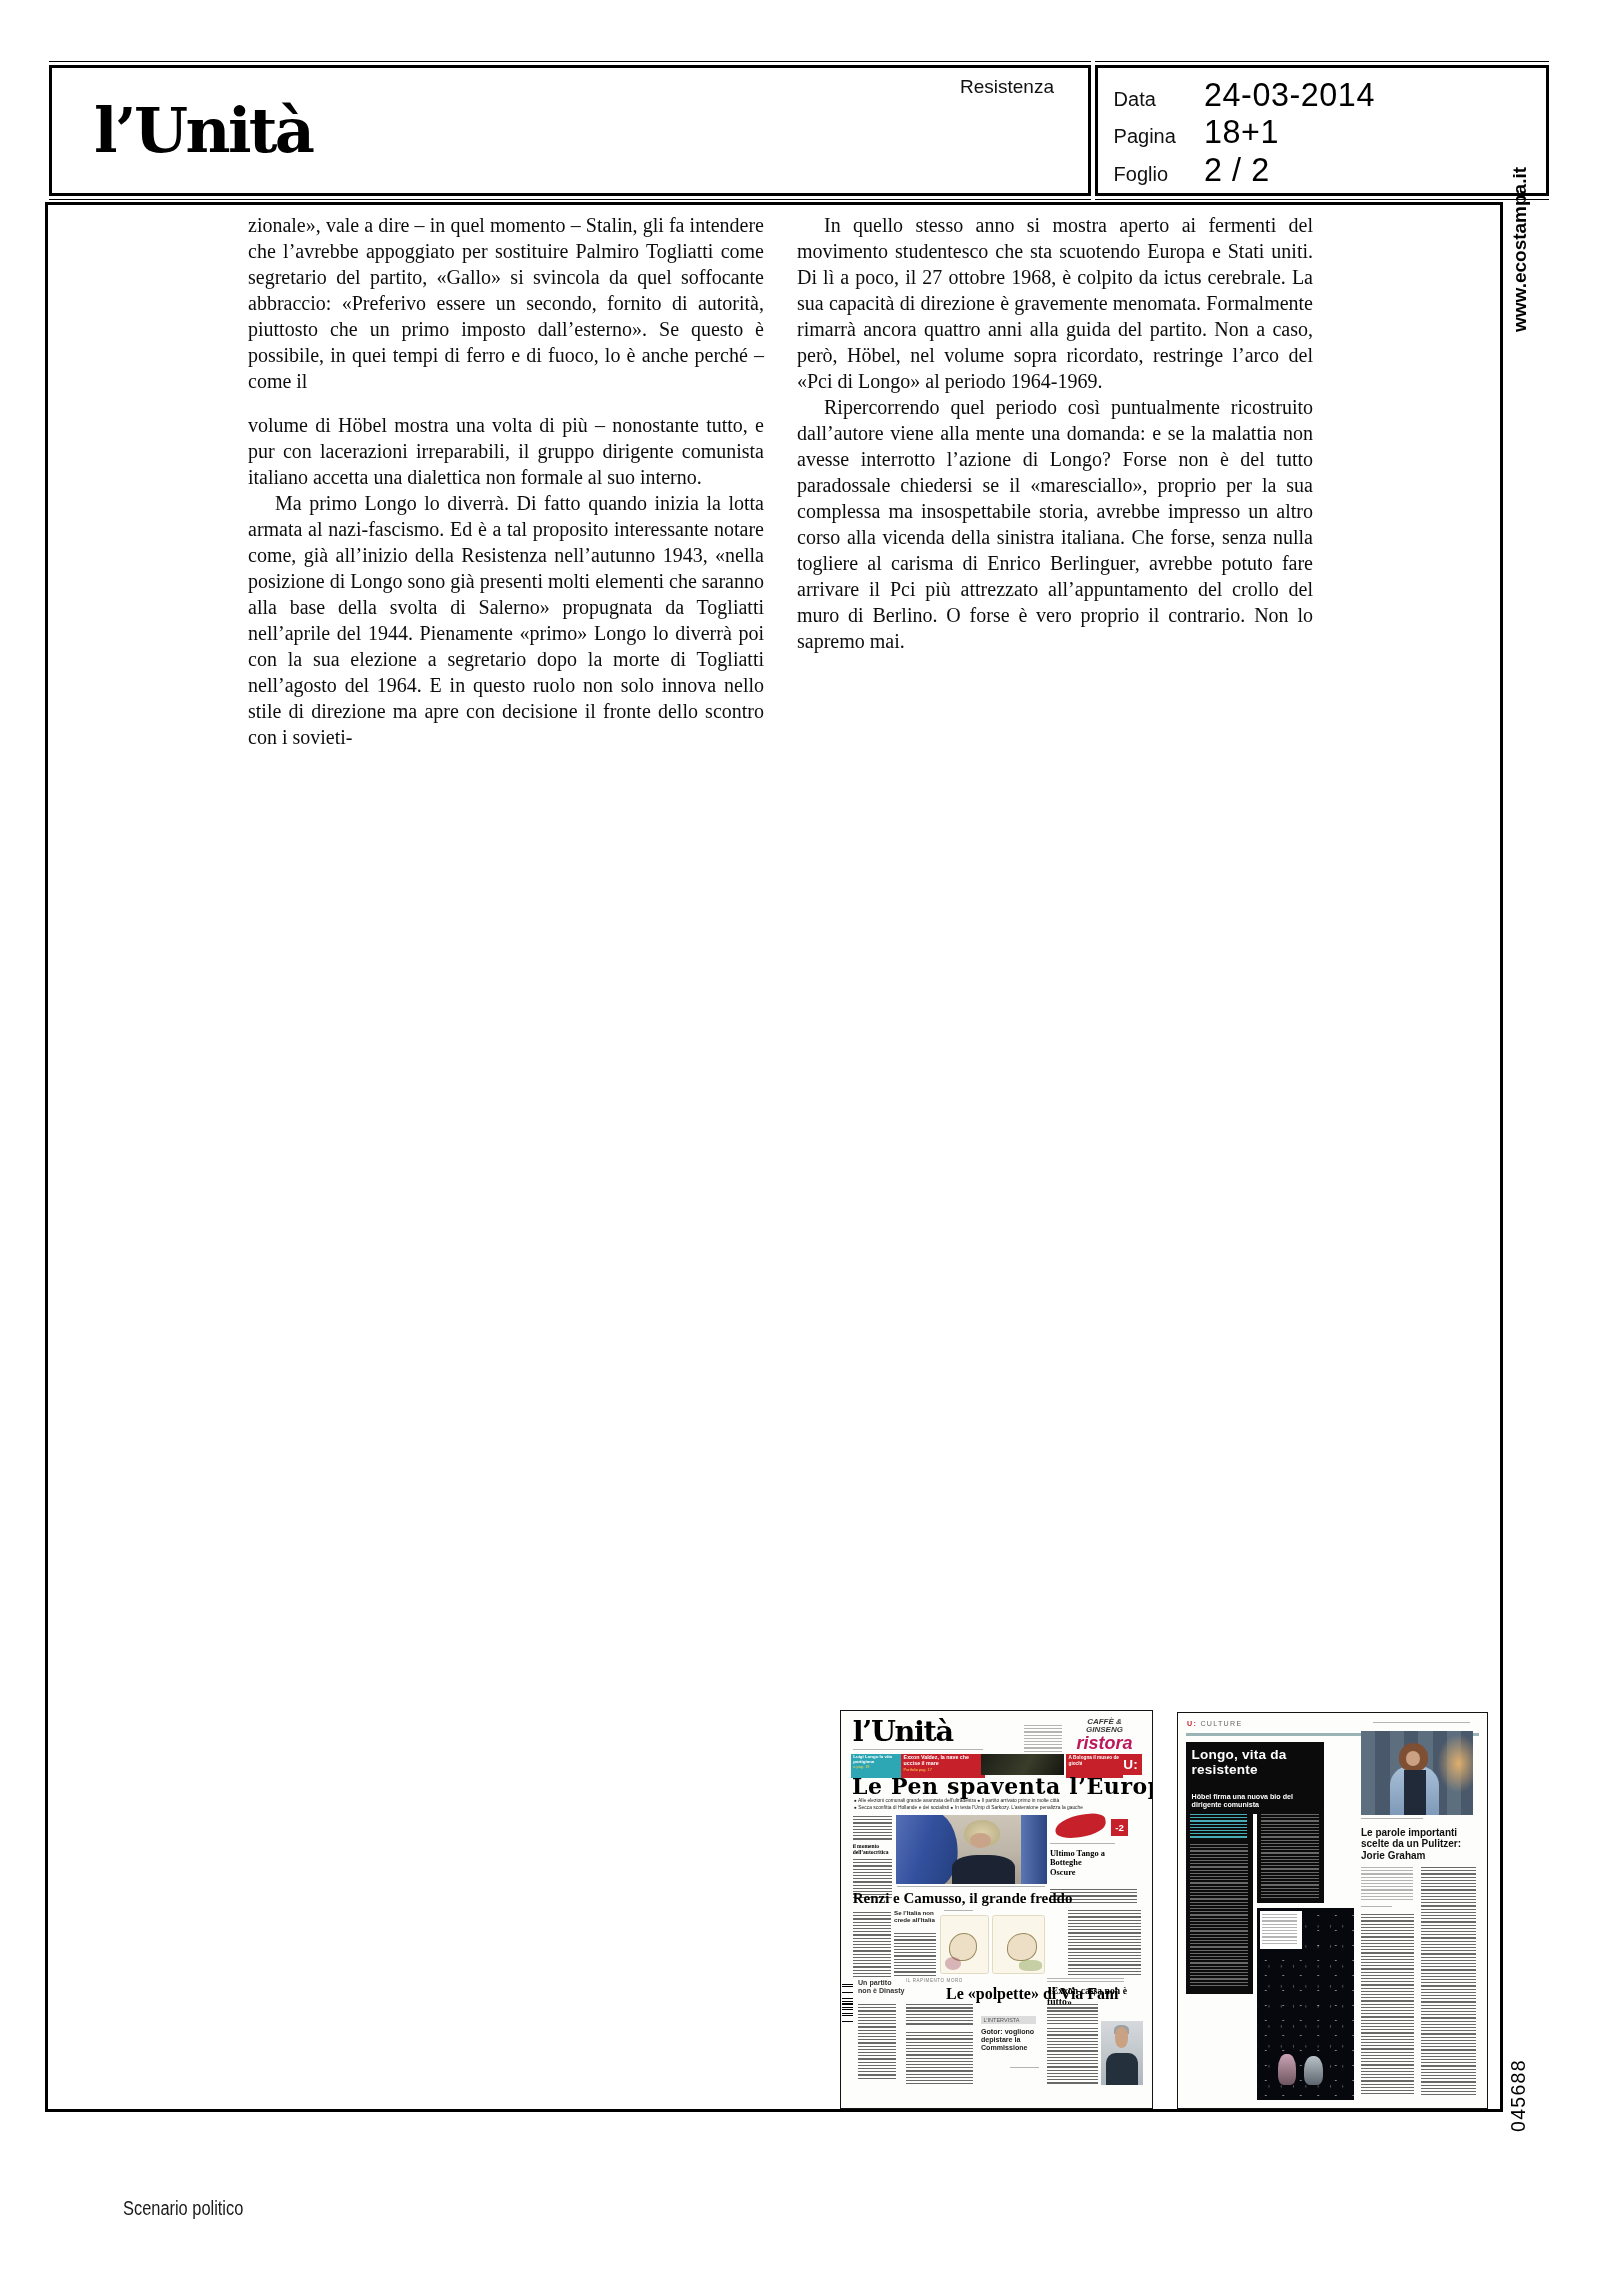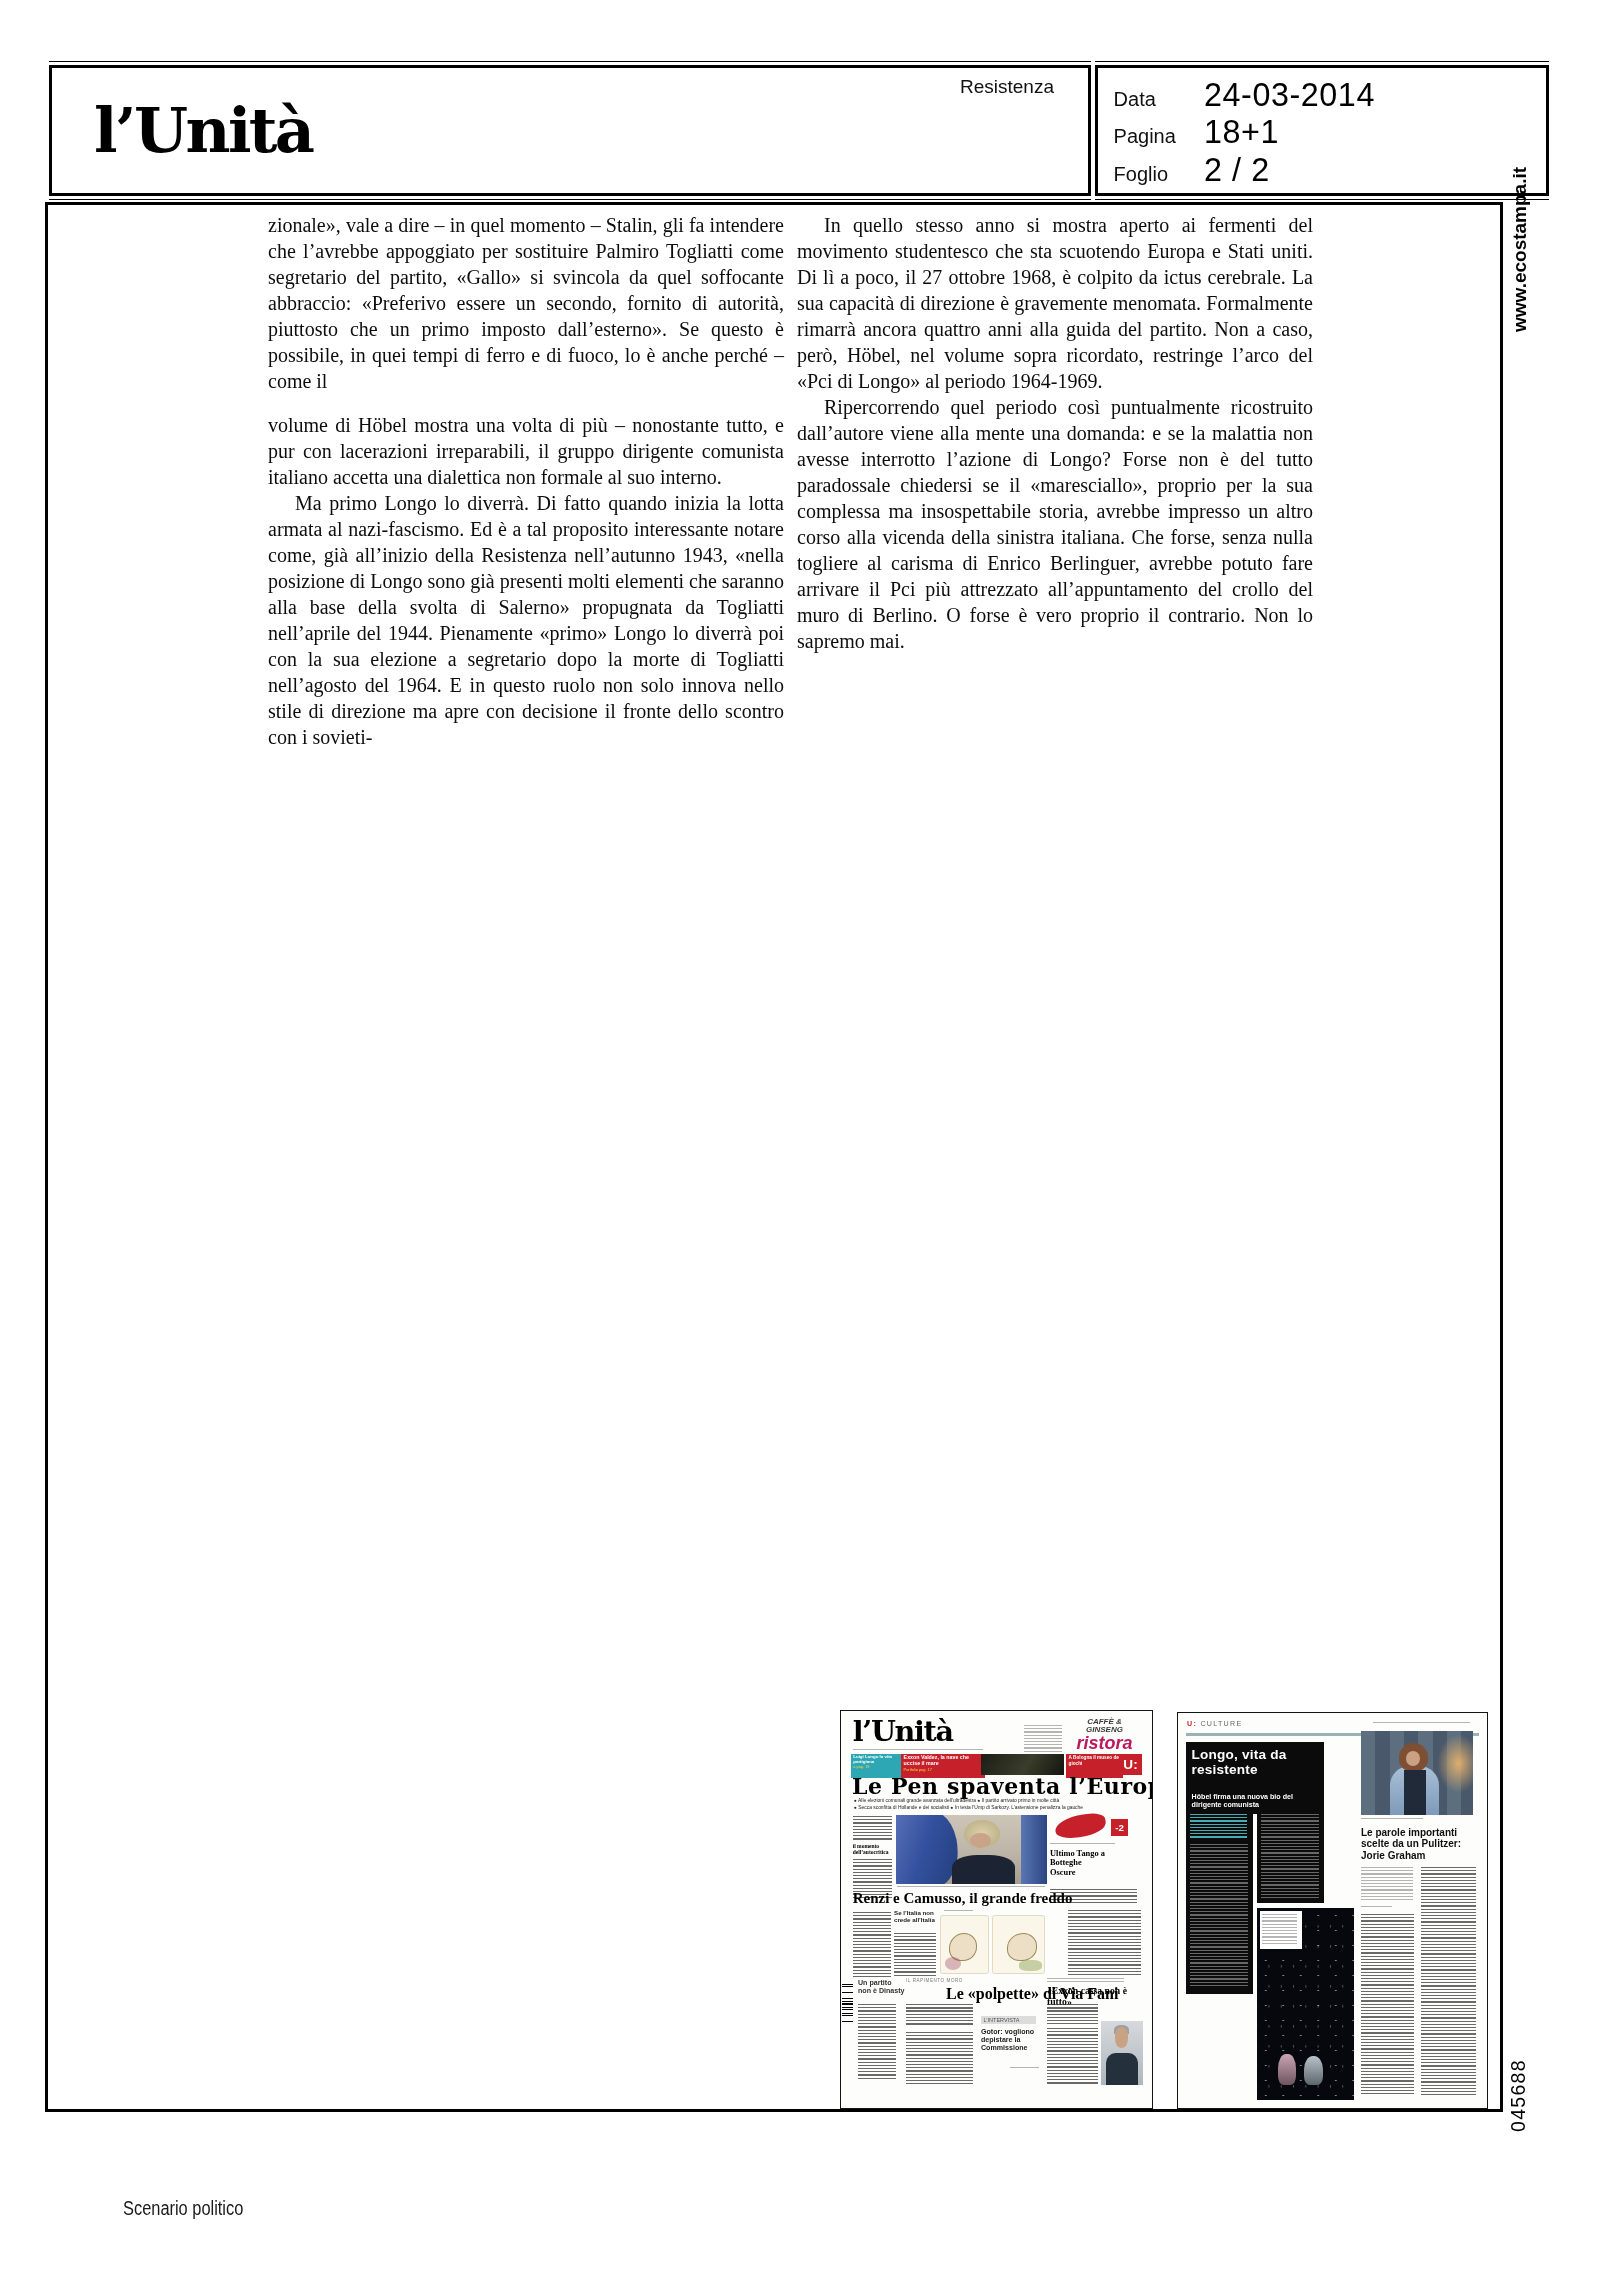--- a/index.html
+++ b/index.html
@@ -117,21 +117,21 @@
       </div>
       <div class="meta-row" style="top:82px;">
         <span class="meta-label">Foglio</span>
         <span class="meta-value">2 / 2</span>
       </div>
     </div>
   </div>
 
   <div id="frame"></div>
 
-  <div class="col" style="left:268px;top:212px;">
+  <div class="col" style="left:248px;top:212px;">
     <p>zionale», vale a dire – in quel momento – Stalin, gli fa intendere che l’avrebbe appoggiato per sostituire Palmiro Togliatti come segretario del partito, «Gallo» si svincola da quel soffocante abbraccio: «Preferivo essere un secondo, fornito di autorità, piuttosto che un primo imposto dall’esterno». Se questo è possibile, in quei tempi di ferro e di fuoco, lo è anche perché – come il</p>
     <p class="gap">volume di Höbel mostra una volta di più – nonostante tutto, e pur con lacerazioni irreparabili, il gruppo dirigente comunista italiano accetta una dialettica non formale al suo interno.</p>
     <p class="ind">Ma primo Longo lo diverrà. Di fatto quando inizia la lotta armata al nazi-fascismo. Ed è a tal proposito interessante notare come, già all’inizio della Resistenza nell’autunno 1943, «nella posizione di Longo sono già presenti molti elementi che saranno alla base della svolta di Salerno» propugnata da Togliatti nell’aprile del 1944. Pienamente «primo» Longo lo diverrà poi con la sua elezione a segretario dopo la morte di Togliatti nell’agosto del 1964. E in questo ruolo non solo innova nello stile di direzione ma apre con decisione il fronte dello scontro con i sovieti-</p>
   </div>
   <div class="col" style="left:797px;top:212px;">
     <p class="ind">In quello stesso anno si mostra aperto ai fermenti del movimento studentesco che sta scuotendo Europa e Stati uniti. Di lì a poco, il 27 ottobre 1968, è colpito da ictus cerebrale. La sua capacità di direzione è gravemente menomata. Formalmente rimarrà ancora quattro anni alla guida del partito. Non a caso, però, Höbel, nel volume sopra ricordato, restringe l’arco del «Pci di Longo» al periodo 1964-1969.</p>
     <p class="ind">Ripercorrendo quel periodo così puntualmente ricostruito dall’autore viene alla mente una domanda: e se la malattia non avesse interrotto l’azione di Longo? Forse non è del tutto paradossale chiedersi se il «maresciallo», proprio per la sua complessa ma insospettabile storia, avrebbe impresso un altro corso alla vicenda della sinistra italiana. Che forse, senza nulla togliere al carisma di Enrico Berlinguer, avrebbe potuto fare arrivare il Pci più attrezzato all’appuntamento del crollo del muro di Berlino. O forse è vero proprio il contrario. Non lo sapremo mai.</p>
   </div>
 
   <div class="vtext" style="left:1509px;top:332px;font-size:19px;font-weight:700;">www.ecostampa.it</div>

